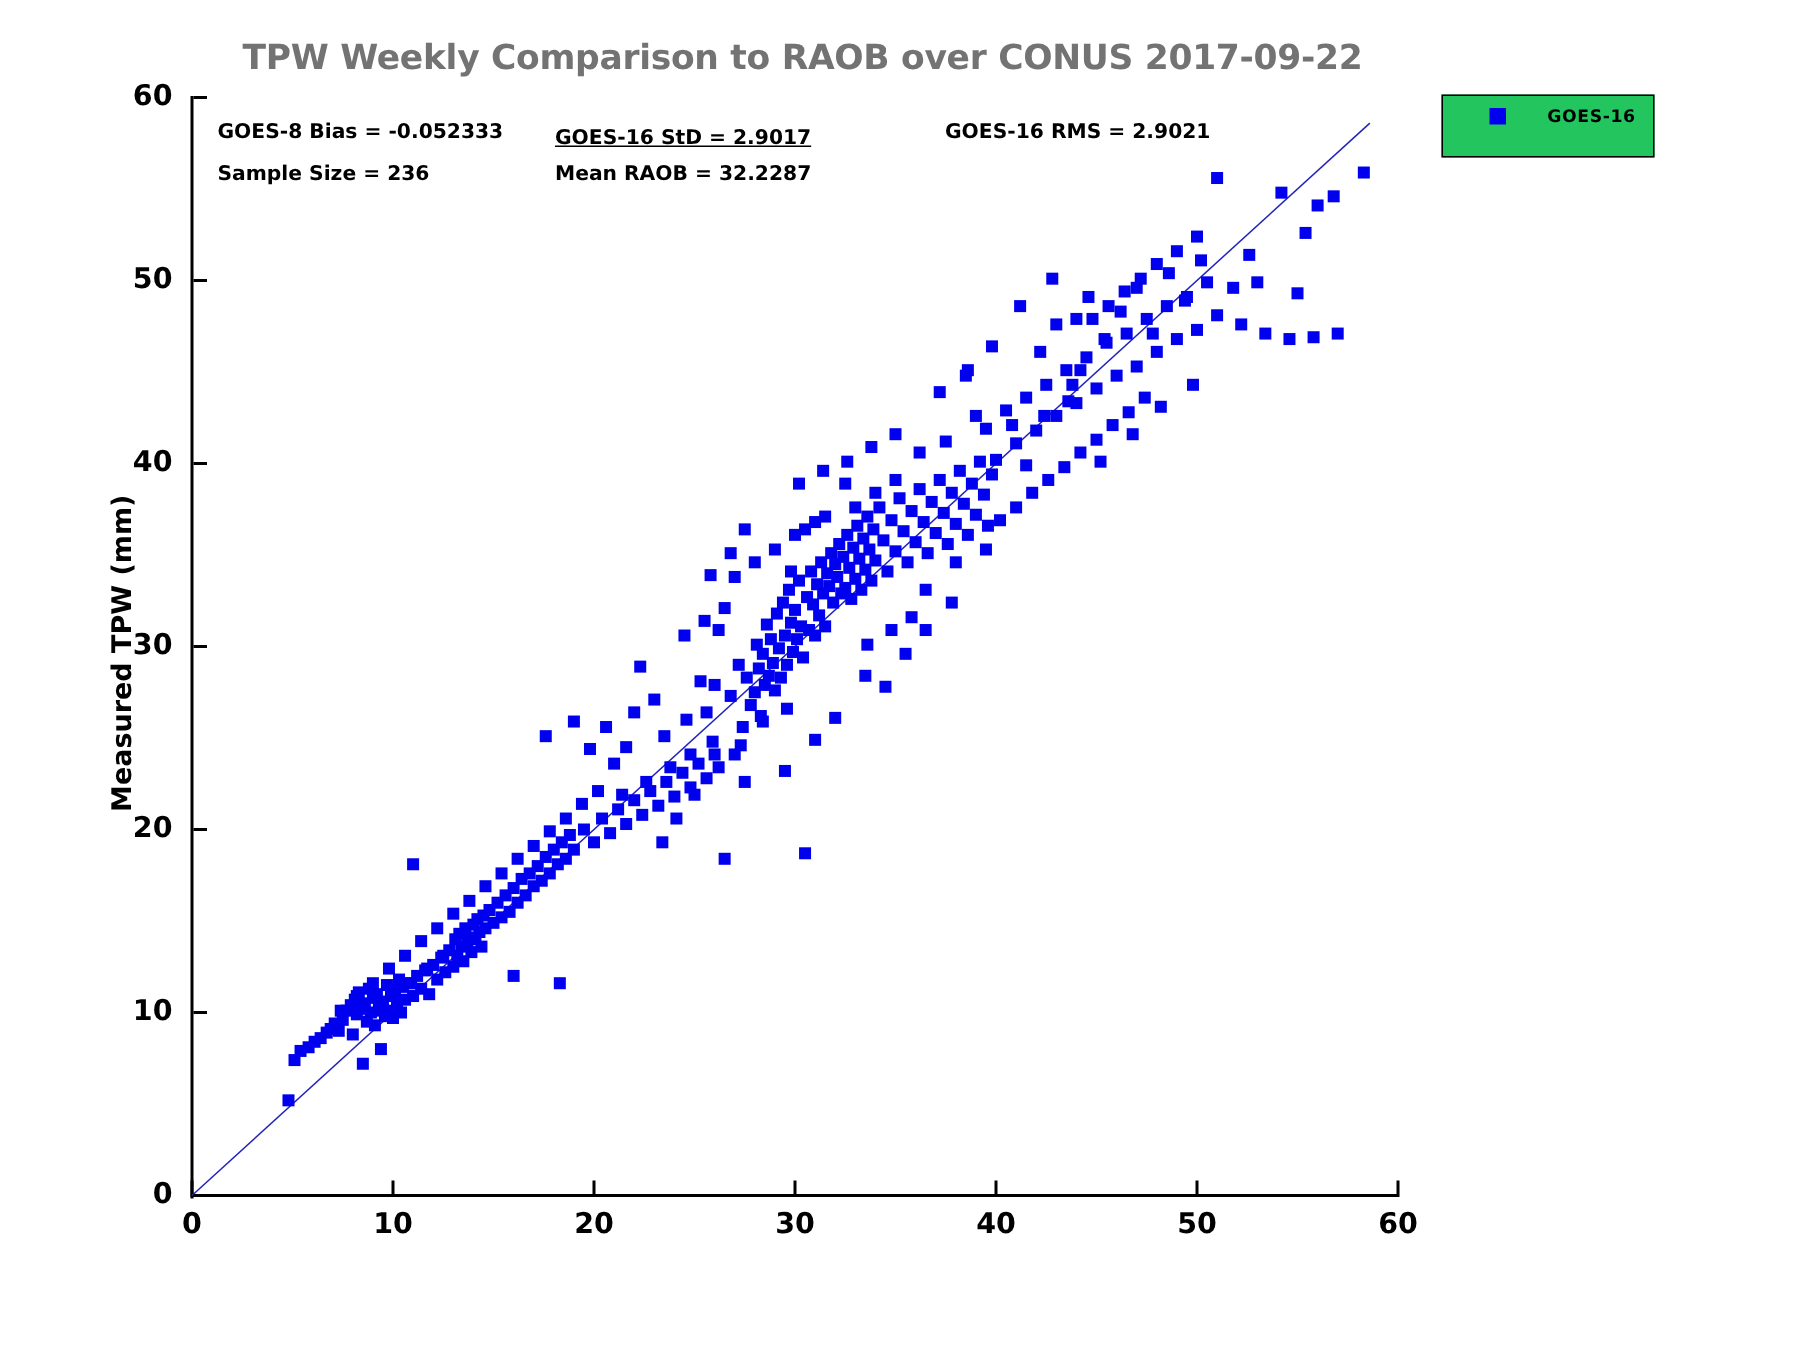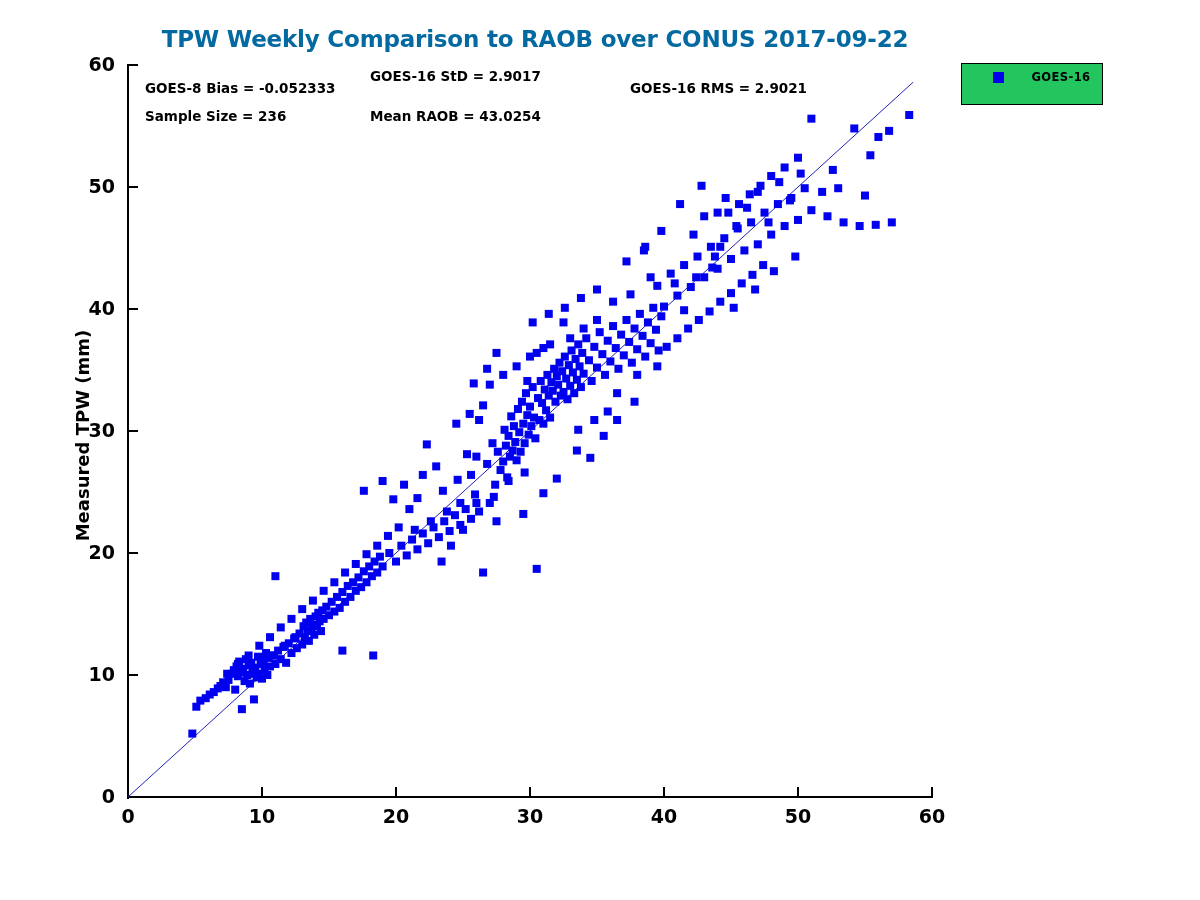--- a/index.html
+++ b/index.html
@@ -15,21 +15,21 @@
     background: #ffffff;
   }
   
   #chart-title {
     position: absolute;
     left: 0; top: 26px;
     width: 1070px;
     text-align: center;
     font-size: 23px;
     font-weight: bold;
-    color: #0369a1;
+    color: #737373;
     letter-spacing: -0.2px;
     white-space: nowrap;
   }
   
   #plot-area {
     position: absolute;
     left: 128px; top: 65px;
     width: 804px; height: 732px;
     background: #ffffff;
   }
@@ -532,24 +532,24 @@
         <rect x="280.78" y="641.72" width="8" height="8" fill="#0000ee"></rect>
         <rect x="270.06" y="651.48" width="8" height="8" fill="#0000ee"></rect>
         <rect x="259.34000000000003" y="660.02" width="8" height="8" fill="#0000ee"></rect>
         <rect x="248.62" y="669.78" width="8" height="8" fill="#0000ee"></rect>
       </g>
     </svg>
 
   <div id="ylabel">Measured TPW (mm)</div>
 
   <div class="stat" style="left:145px; top:80px;">GOES-8 Bias = -0.052333</div>
-  <div class="stat" style="left:370px; top:68px;">GOES-16 StD = 2.9017</div>
+  <div class="stat" style="left:370px; top:84px;text-decoration:underline;">GOES-16 StD = 2.9017</div>
   <div class="stat" style="left:610px; top:80px;margin-left:20px;">GOES-16 RMS = 2.9021</div>
   <div class="stat" style="left:145px; top:108px;">Sample Size = 236</div>
-  <div class="stat" style="left:370px; top:108px;">Mean RAOB = 43.0254</div>
+  <div class="stat" style="left:370px; top:108px;">Mean RAOB = 32.2287</div>
 
   <div id="legend">
     <div id="legend-swatch"></div>
     <div id="legend-label">GOES-16</div>
   </div>
 
 <div class="tick-y" style="top: 796px;"></div>
     <div class="ticklabel-y" style="left: 55px; top: 787px;">0</div>
     <div class="tick-y" style="top: 674px;"></div>
     <div class="ticklabel-y" style="left: 55px; top: 665px;">10</div>

